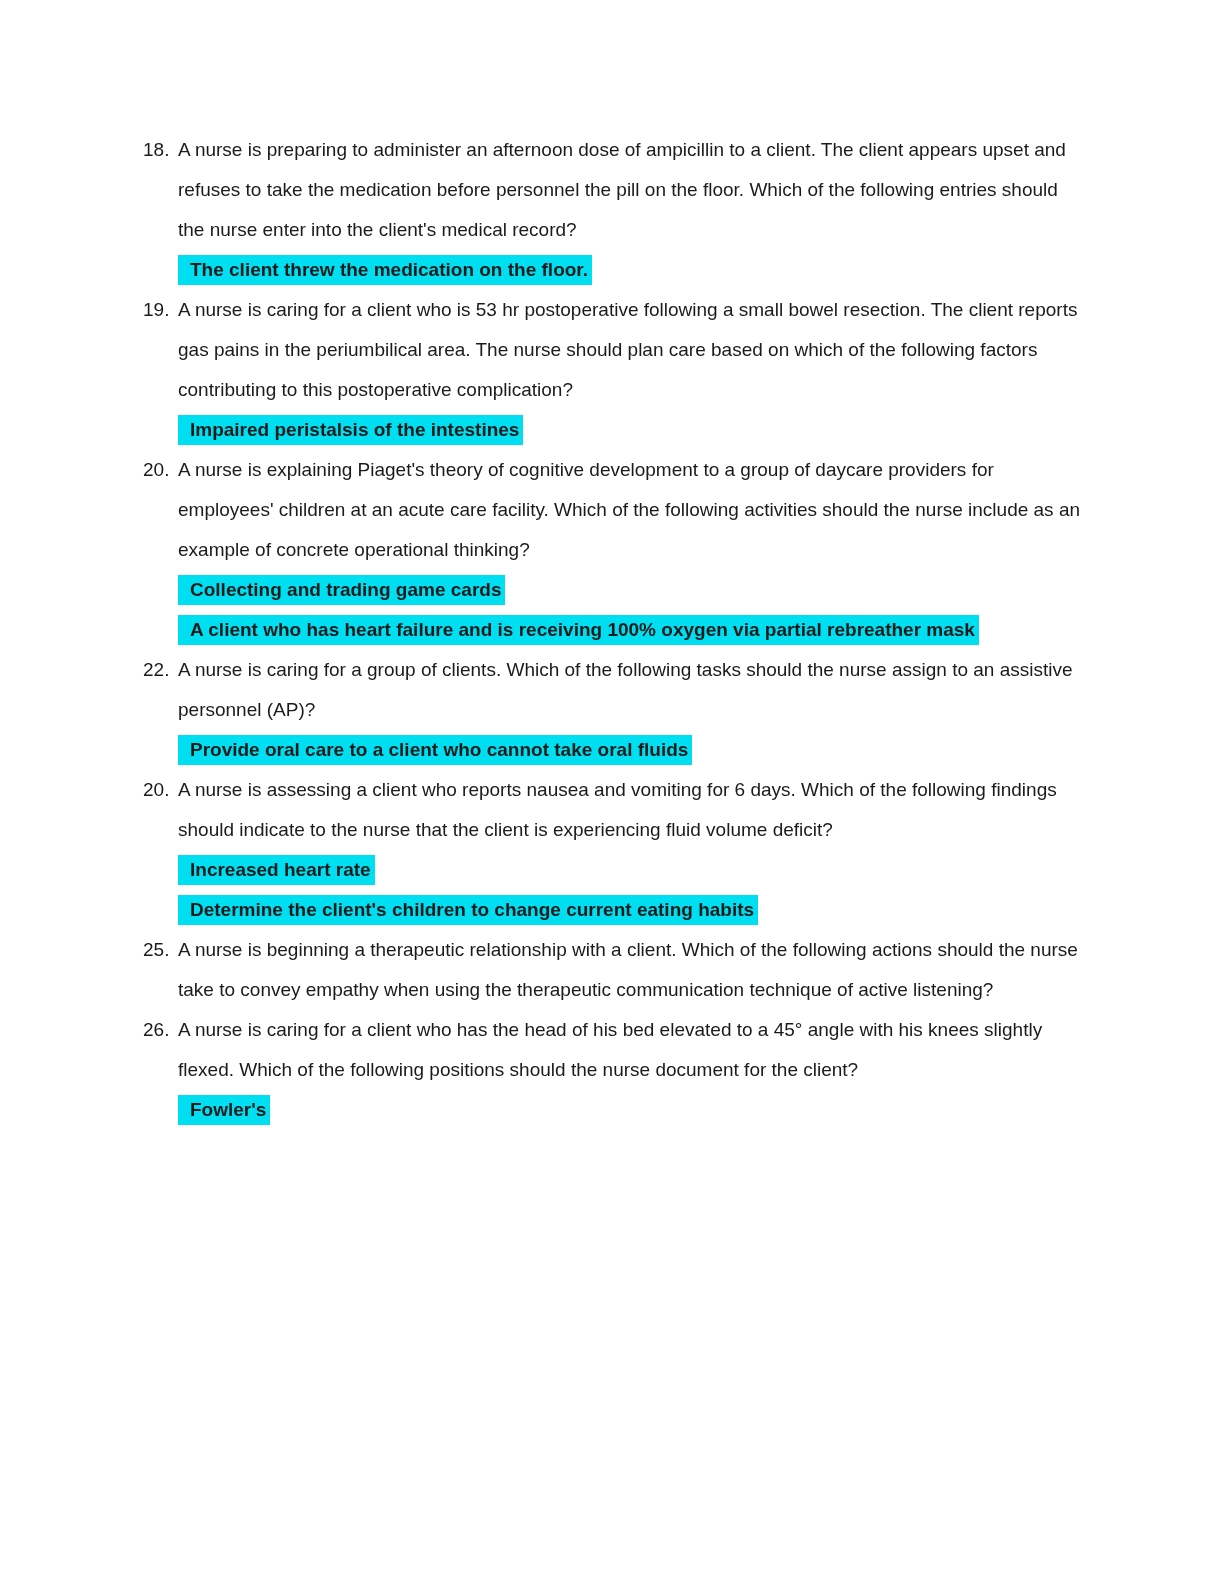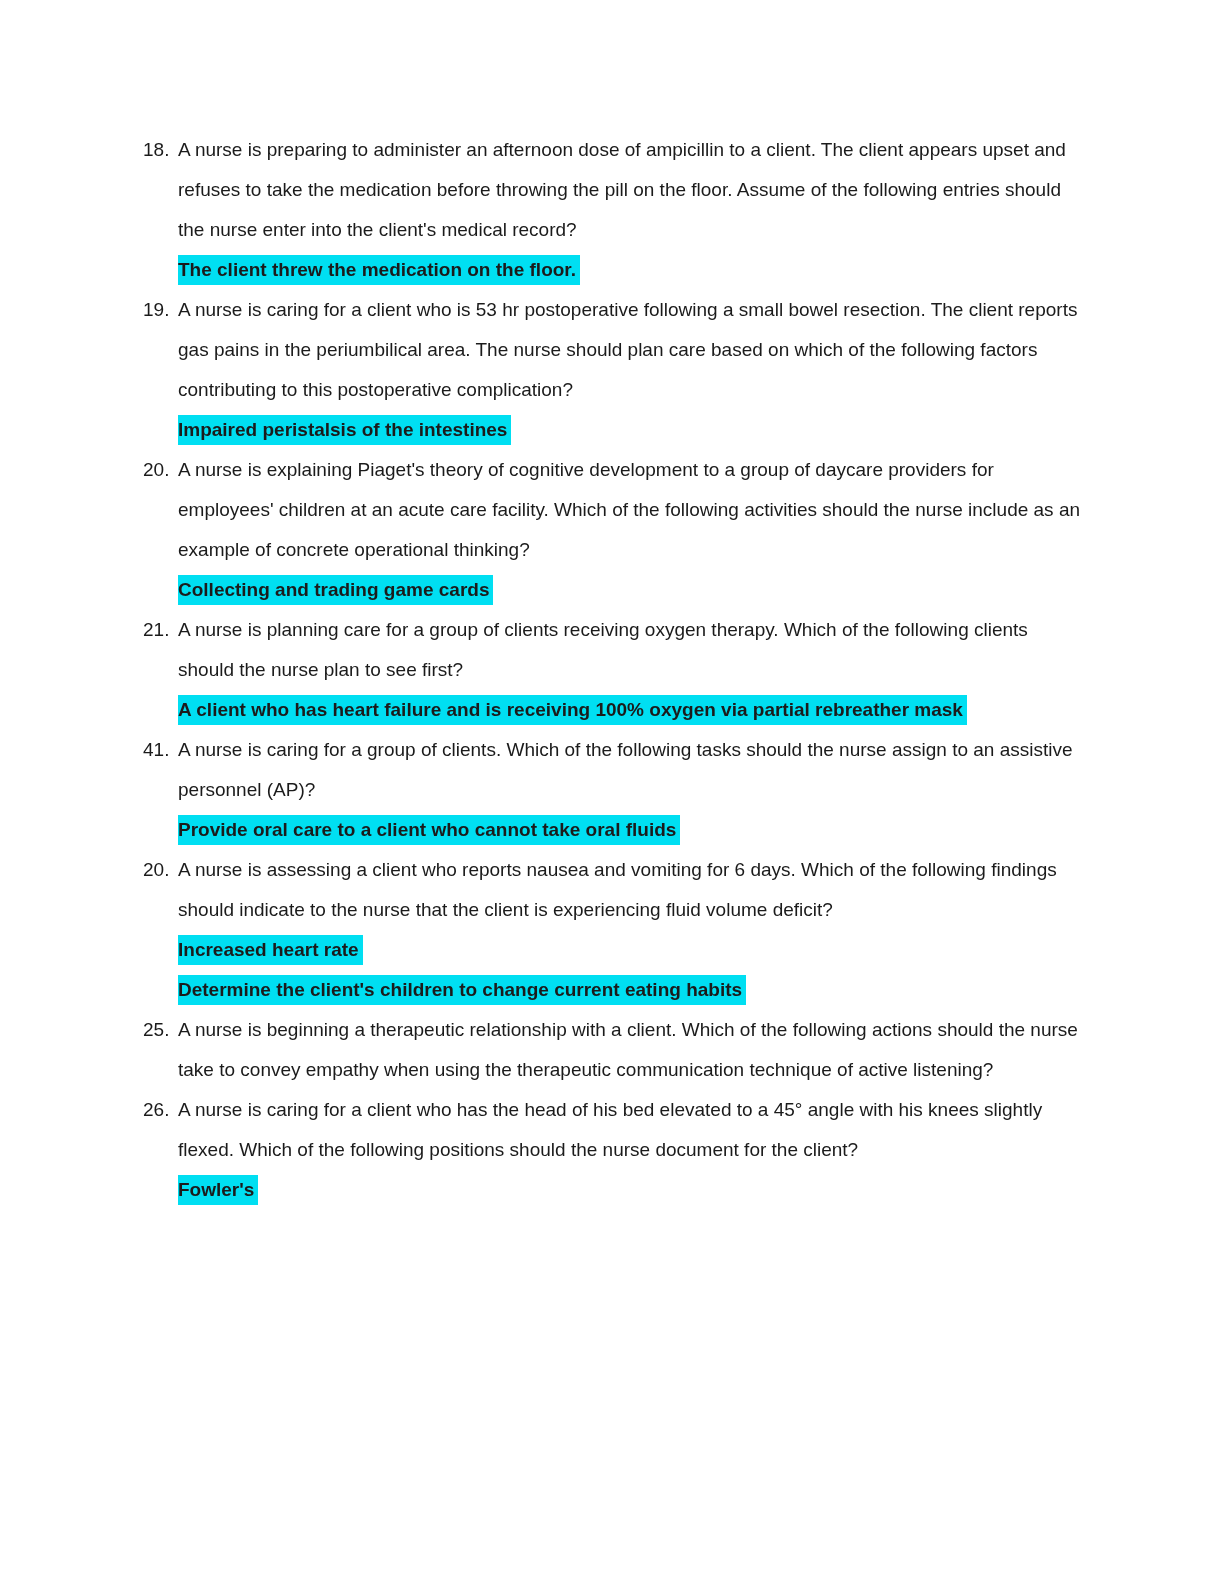--- a/index.html
+++ b/index.html
@@ -18,33 +18,33 @@
   }
   .question { margin: 0; }
   .q-row { display: flex; align-items: flex-start; }
   .q-num { flex: 0 0 35px; width: 35px; }
   .q-text { flex: 0 1 auto; max-width: 904px; }
   .answer-row { padding-left: 35px; }
   .answer-highlight {
     display: inline;
     background: var(--hl);
     font-weight: bold;
-    padding: 4px 4px 5px 0;
+    padding: 4px 4px 5px 12px;
     box-decoration-break: clone;
   }
 </style>
 </head>
 <body>
 
 <div class="page">
 
   <div class="question">
     <div class="q-row">
       <span class="q-num">18.</span>
-      <div class="q-text">A nurse is preparing to administer an afternoon dose of ampicillin to a client. The client appears upset and refuses to take the medication before throwing the pill on the floor. Assume of the following entries should the nurse enter into the client's medical record?</div>
+      <div class="q-text">A nurse is preparing to administer an afternoon dose of ampicillin to a client. The client appears upset and refuses to take the medication before personnel the pill on the floor. Which of the following entries should the nurse enter into the client's medical record?</div>
     </div>
     <div class="answer-row">
       <span class="answer-highlight">The client threw the medication on the floor.</span>
     </div>
   </div>
 
   <div class="question">
     <div class="q-row">
       <span class="q-num">19.</span>
       <div class="q-text">A nurse is caring for a client who is 53 hr postoperative following a small bowel resection. The client reports gas pains in the periumbilical area. The nurse should plan care based on which of the following factors contributing to this postoperative complication?</div>
@@ -58,32 +58,28 @@
     <div class="q-row">
       <span class="q-num">20.</span>
       <div class="q-text">A nurse is explaining Piaget's theory of cognitive development to a group of daycare providers for employees' children at an acute care facility. Which of the following activities should the nurse include as an example of concrete operational thinking?</div>
     </div>
     <div class="answer-row">
       <span class="answer-highlight">Collecting and trading game cards</span>
     </div>
   </div>
 
   <div class="question">
-    <div class="q-row">
-      <span class="q-num">21.</span>
-      <div class="q-text">A nurse is planning care for a group of clients receiving oxygen therapy. Which of the following clients should the nurse plan to see first?</div>
-    </div>
     <div class="answer-row">
       <span class="answer-highlight">A client who has heart failure and is receiving 100% oxygen via partial rebreather mask</span>
     </div>
   </div>
 
   <div class="question">
     <div class="q-row">
-      <span class="q-num">41.</span>
+      <span class="q-num">22.</span>
       <div class="q-text">A nurse is caring for a group of clients. Which of the following tasks should the nurse assign to an assistive personnel (AP)?</div>
     </div>
     <div class="answer-row">
       <span class="answer-highlight">Provide oral care to a client who cannot take oral fluids</span>
     </div>
   </div>
 
   <div class="question">
     <div class="q-row">
       <span class="q-num">20.</span>

